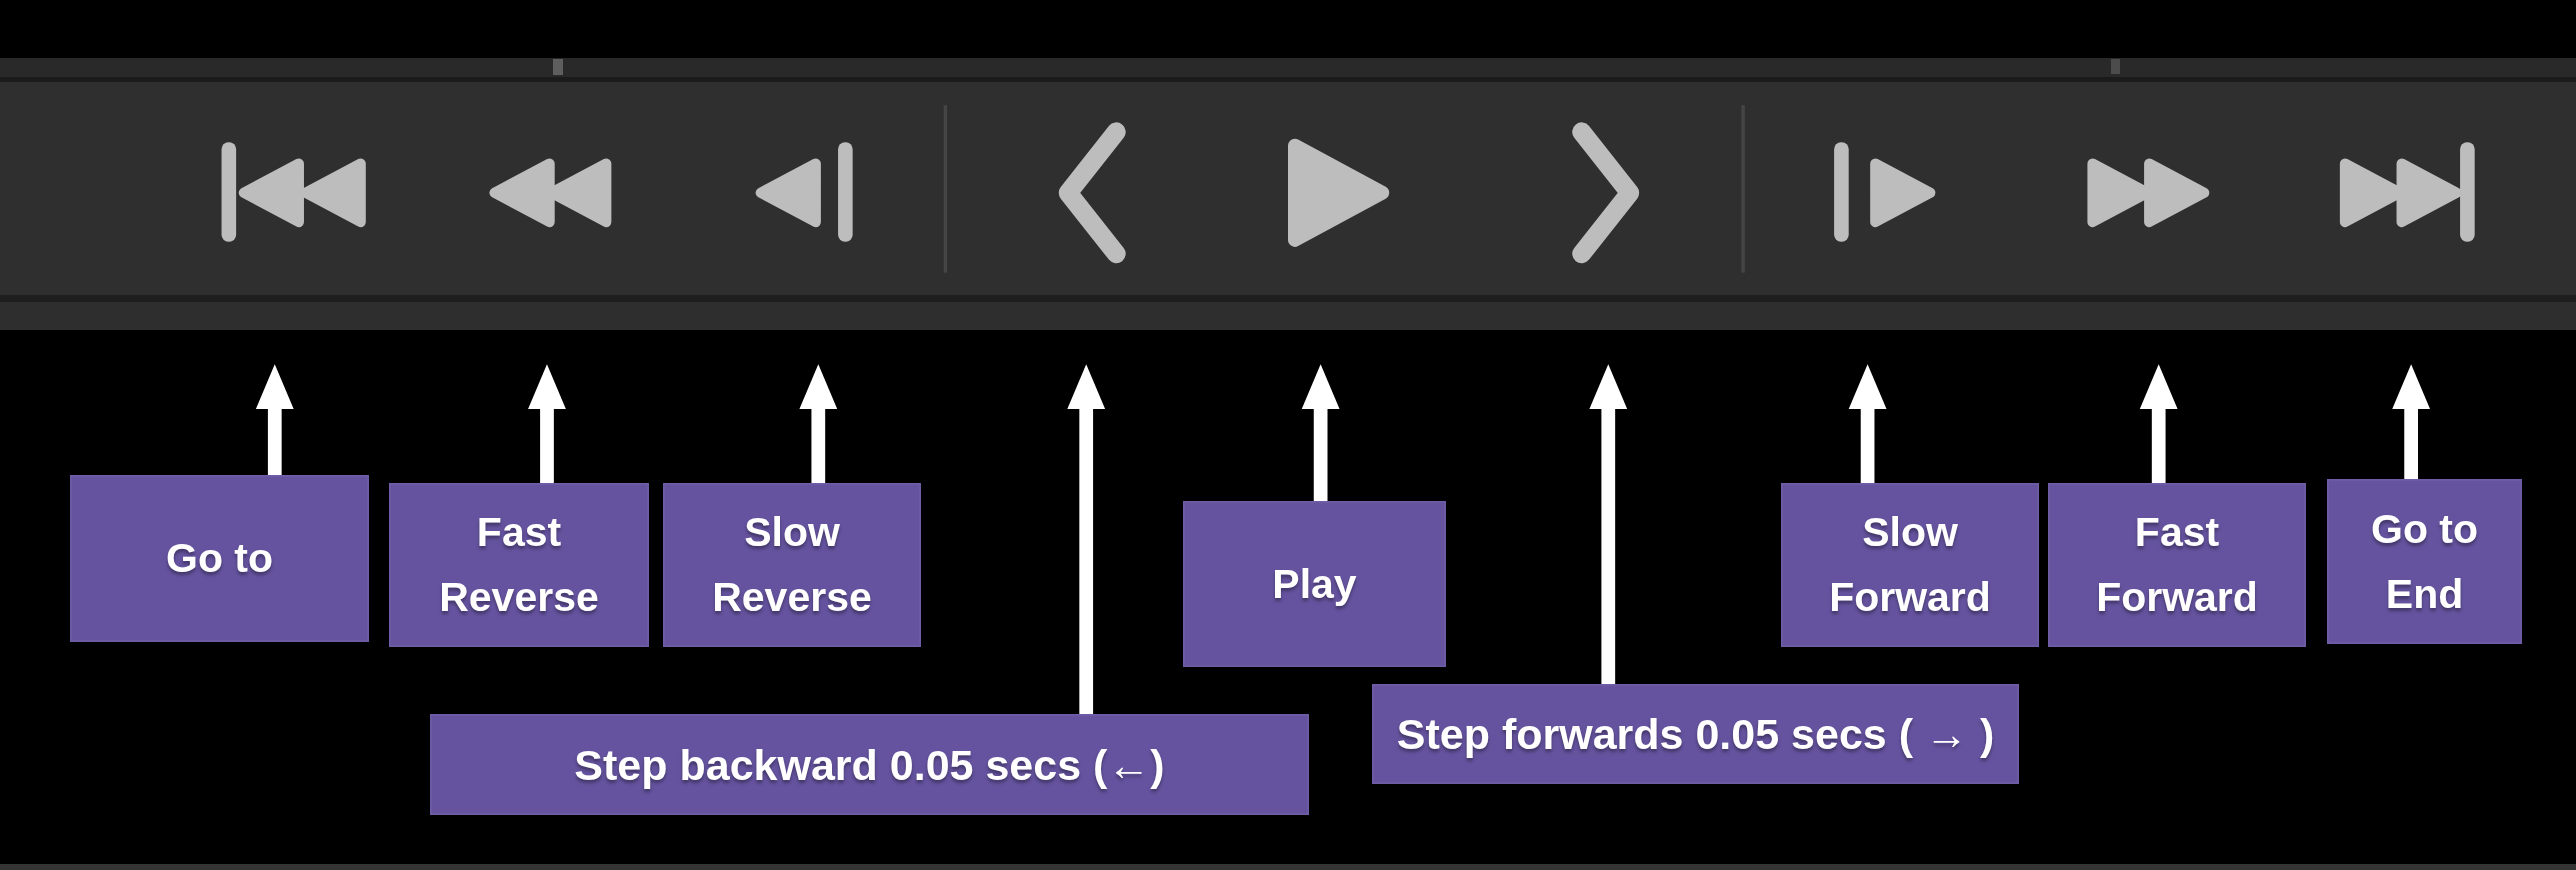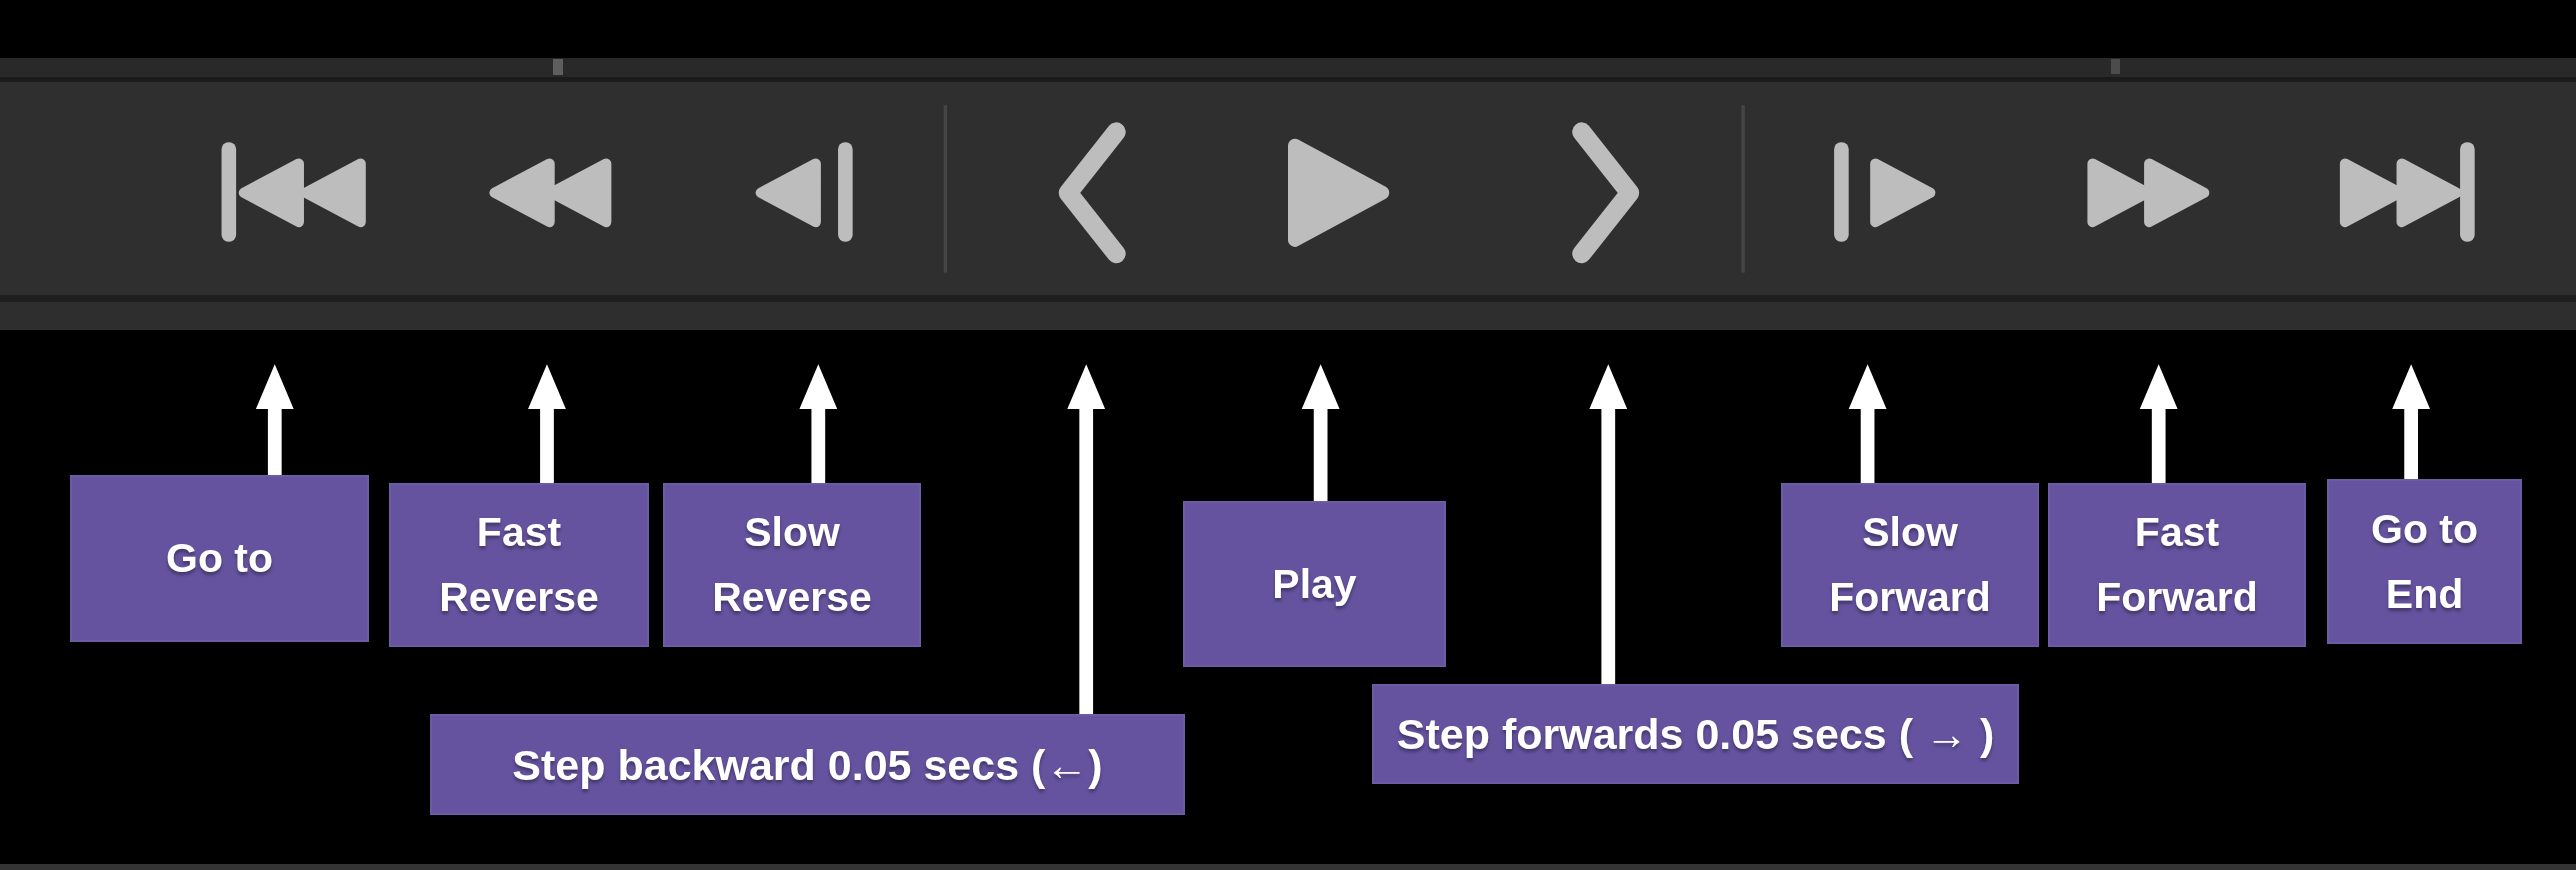--- a/index.html
+++ b/index.html
@@ -192,20 +192,20 @@
 <div class="lbl two" style="left:2048px; top:483px; width:258px; height:164px;">
   <span>Fast</span>
   <span>Forward</span>
 </div>
 
 <div class="lbl two" style="left:2327px; top:479px; width:195px; height:165px;">
   <span>Go to</span>
   <span>End</span>
 </div>
 
-<div class="lbl one" style="left:430px; top:714px; width:755px; height:101px;">
+<div class="lbl one" style="left:430px; top:714px; width:879px; height:101px;">
   <span>Step backward 0.05 secs (←)</span>
 </div>
 
 <div class="lbl one" style="left:1372px; top:684px; width:647px; height:100px;">
   <span>Step forwards 0.05 secs ( → )</span>
 </div>
 
 
 </body></html>

